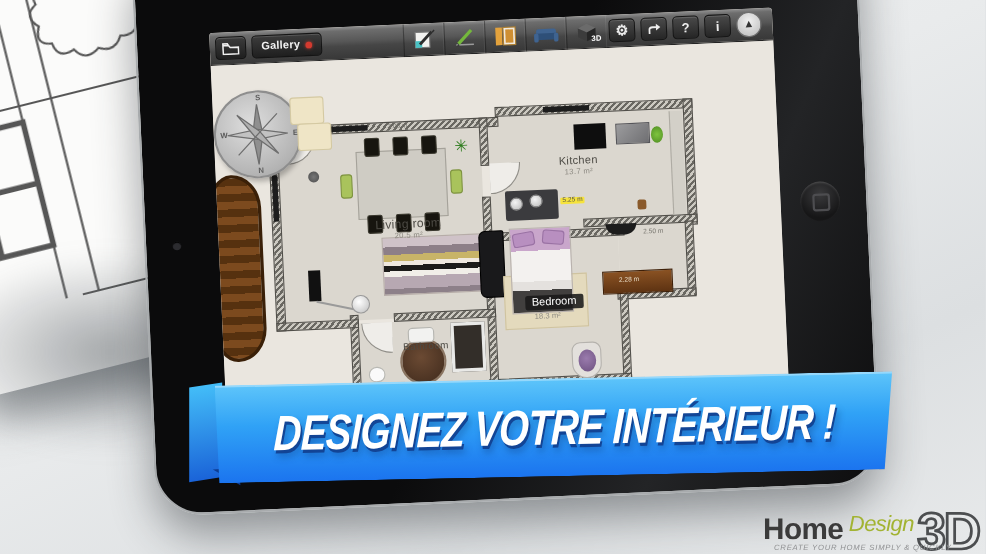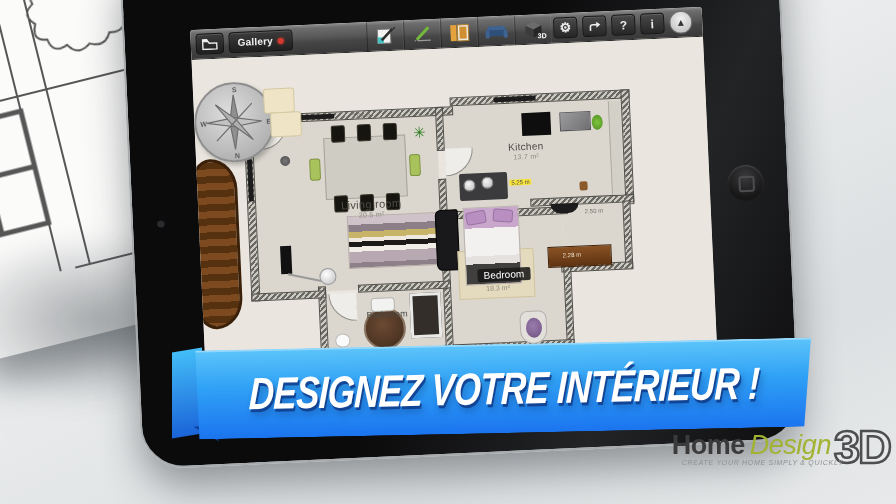--- a/index.html
+++ b/index.html
@@ -150,23 +150,23 @@
   .ribbon{position:absolute;left:28px;top:14px;width:616px;height:89px;transform:rotate(-1.2deg);
     background:linear-gradient(180deg,#5ec5fa 0%,#30a2f6 42%,#1b74ef 100%);
     clip-path:polygon(0 0,100% 0,98.6% 100%,0.4% 100%);
     box-shadow:0 6px 14px rgba(20,50,110,.35),inset 0 2px 0 rgba(255,255,255,.35);
     display:flex;align-items:center;justify-content:center;}
   .ribbon-text{font-size:45px;font-weight:bold;font-style:italic;color:#fff;white-space:nowrap;
     letter-spacing:-1px;transform:scaleX(.78) skewX(-4deg);
     text-shadow:2px 3px 0 rgba(17,62,142,.9),4px 6px 8px rgba(10,40,100,.35);}
 
   
-  .logo{position:absolute;right:6px;top:430px;z-index:6;display:flex;align-items:flex-start;}
+  .logo{position:absolute;right:6px;top:466px;z-index:6;display:flex;align-items:flex-start;}
   .logo-home{font-size:27px;font-weight:bold;color:#3b3b3b;letter-spacing:-.5px;}
-  .logo-design{font-size:27px;font-style:italic;color:#a2b332;margin-left:5px;letter-spacing:-.5px;}
+  .logo-design{font-size:20px;font-style:italic;color:#a2b332;margin-left:5px;letter-spacing:-.5px;}
   .logo-3d{font-size:47px;line-height:33px;font-weight:bold;color:rgba(240,240,238,.25);
     -webkit-text-stroke:2.5px #4c4e50;margin-left:3px;letter-spacing:-2px;}
   .logo-tag{position:absolute;left:10px;top:29px;font-size:7px;font-style:italic;color:#8f9092;
     letter-spacing:.7px;white-space:nowrap;}
 </style>
 </head>
 <body>
 
 <div class="stage">
 

